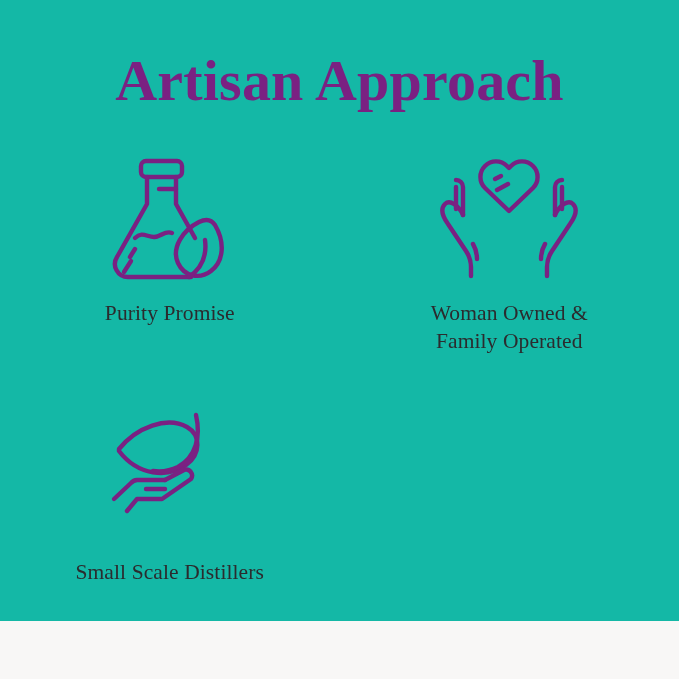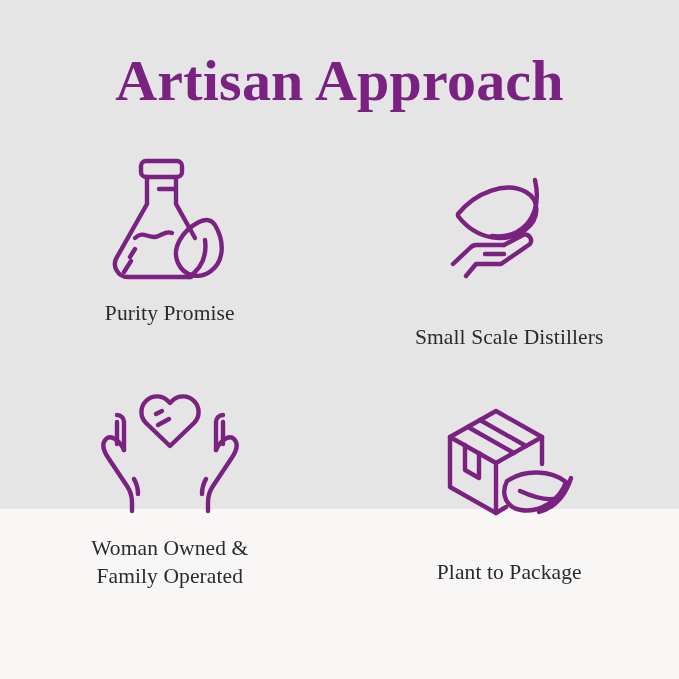--- a/index.html
+++ b/index.html
@@ -10,22 +10,22 @@
   body {
     width: 679px;
     height: 679px;
     background: #f8f7f6;
     font-family: "Liberation Serif", "DejaVu Serif", serif;
     overflow: hidden;
   }
   .panel {
     position: relative;
     width: 679px;
-    height: 509px;
-    background: #e5e5e5;
+    height: 621px;
+    background: #14b8a6;
     box-sizing: border-box;
     display: flex;
     flex-direction: column;
     align-items: center;
   }
   .page-title {
     margin: 0;
     padding: 0;
     font-family: "Liberation Serif", "DejaVu Serif", serif;
     font-weight: bold;
@@ -112,36 +112,20 @@
           <path d="M28 98 l-5 8"></path>
           <path d="M24 110 l-7 11"></path>
 
           <path d="M108 74 c10 17 9 36 -4 46 c-12 9 -27 5 -33 -8 c-7 -15 5 -33 21 -41 c6 -3 12 -3 16 3 z"></path>
           <path d="M98 89 c2 15 -3 28 -16 37"></path>
         </svg>
       </div>
       <div class="feature-label">Purity Promise</div>
     </div>
 
-    <div class="feature-cell cell-r2">
-      <div class="icon-wrap">
-        <svg width="124" height="112" viewBox="0 0 124 112" fill="none" stroke="#7a2182" stroke-width="4.4" stroke-linecap="round" stroke-linejoin="round">
-
-          <path d="M11 38 c18 -22 48 -33 68 -22 c14 8 14 27 -1 38 c-18 13 -48 11 -67 -14 z"></path>
-
-          <path d="M88 4 c5 22 0 42 -18 52 c-8 4 -17 5 -25 4"></path>
-
-          <path d="M6 88 L23 72 a9 9 0 0 1 6 -3 h28"></path>
-          <path d="M57 69 l19 -10 a6 6 0 0 1 7 9 l-29 20 h-25 L19 100"></path>
-          <path d="M57 78 h-19"></path>
-        </svg>
-      </div>
-      <div class="feature-label">Small Scale Distillers</div>
-    </div>
-
     <div class="feature-cell cell-r1">
       <div class="icon-wrap">
         <svg width="150" height="126" viewBox="0 0 150 126" fill="none" stroke="#7a2182" stroke-width="4.4" stroke-linecap="round" stroke-linejoin="round">
 
           <path d="M75 58 L51 35 a15.5 15.5 0 0 1 0 -22 a15.5 15.5 0 0 1 22 0 l2 2 l2 -2 a15.5 15.5 0 0 1 22 0 a15.5 15.5 0 0 1 0 22 z"></path>
 
           <path d="M61 26 l6 -3"></path>
           <path d="M63 37 l11 -6"></path>
 
           <path d="M22 27 a7 7 0 0 1 7 7 v28"></path>
@@ -154,36 +138,29 @@
           <path d="M128 34 v22"></path>
           <path d="M107 106 c0 -6 1 -10 4 -15"></path>
         </svg>
       </div>
       <div class="feature-label">Woman Owned &amp;
 Family Operated</div>
     </div>
 
     <div class="feature-cell cell-r2">
       <div class="icon-wrap">
-        <svg width="136" height="120" viewBox="0 0 136 120" fill="none" stroke="#7a2182" stroke-width="4.4" stroke-linecap="round" stroke-linejoin="round">
+        <svg width="124" height="112" viewBox="0 0 124 112" fill="none" stroke="#7a2182" stroke-width="4.4" stroke-linecap="round" stroke-linejoin="round">
 
-          <path d="M9 30 L55 4 L101 30 L55 56 z"></path>
+          <path d="M11 38 c18 -22 48 -33 68 -22 c14 8 14 27 -1 38 c-18 13 -48 11 -67 -14 z"></path>
 
-          <path d="M27 20 L73 46"></path>
-          <path d="M39 13 L85 39"></path>
+          <path d="M88 4 c5 22 0 42 -18 52 c-8 4 -17 5 -25 4"></path>
 
-          <path d="M9 30 v50 L55 106 V56"></path>
-
-          <path d="M101 30 v27"></path>
-          <path d="M55 106 l10 -6"></path>
-
-          <path d="M24 38 v25 l14 8 v-25"></path>
-
-          <path d="M66 74 c18 -12 44 -11 59 1 c-6 18 -26 31 -45 28 c-14 -2 -21 -15 -14 -29 z"></path>
-          <path d="M130 71 c-6 19 -18 30 -32 34"></path>
-          <path d="M79 84 c11 5 22 9 33 8"></path>
+          <path d="M6 88 L23 72 a9 9 0 0 1 6 -3 h28"></path>
+          <path d="M57 69 l19 -10 a6 6 0 0 1 7 9 l-29 20 h-25 L19 100"></path>
+          <path d="M57 78 h-19"></path>
         </svg>
       </div>
-      <div class="feature-label">Plant to Package</div>
+      <div class="feature-label">Small Scale Distillers</div>
     </div>
+
 
   </div>
 </div>
 
 </body></html>

